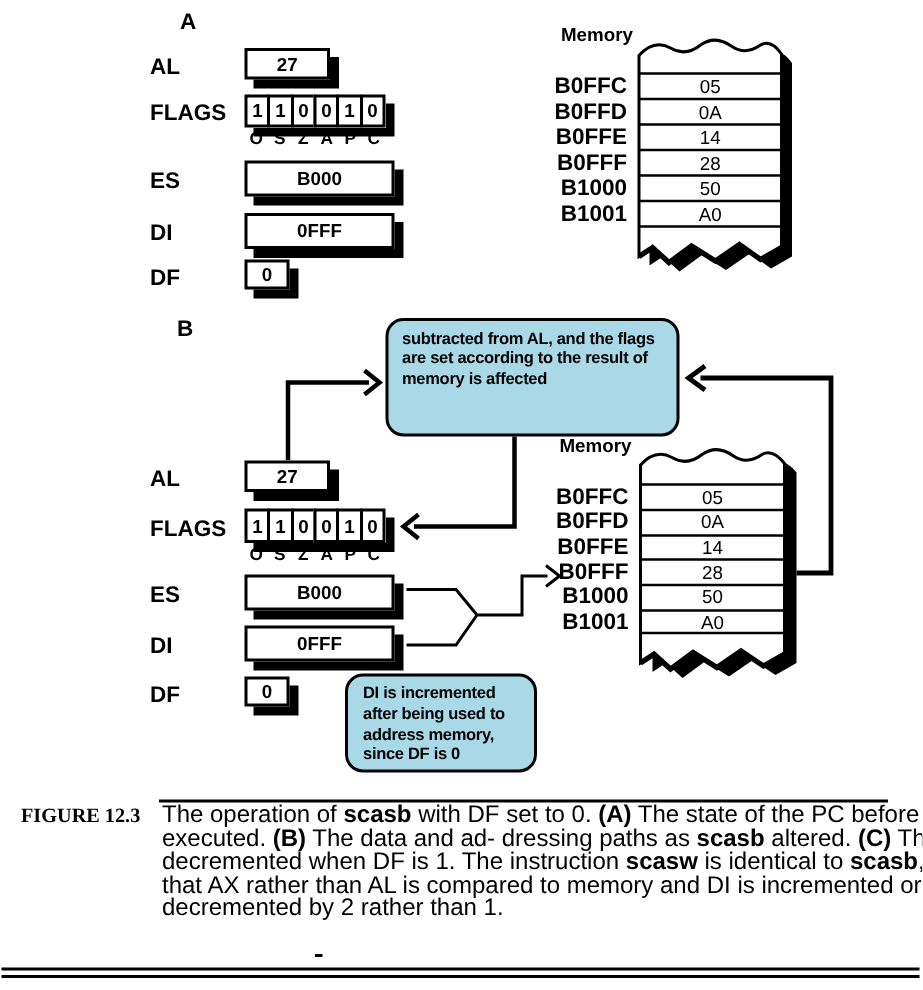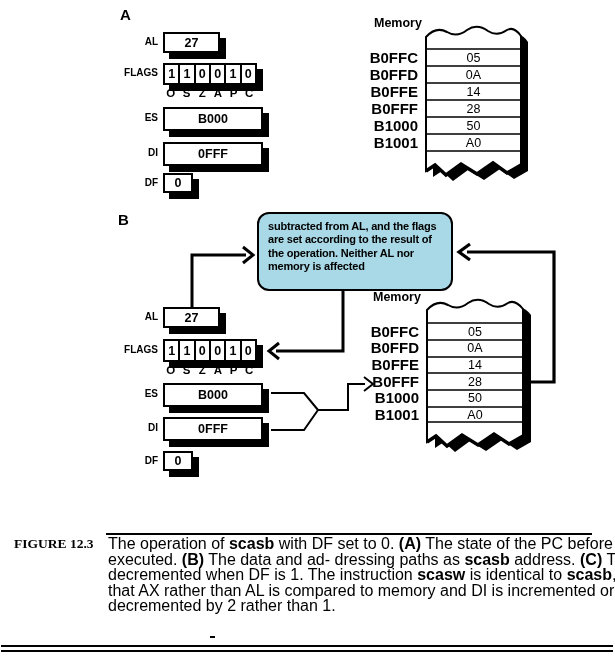--- a/index.html
+++ b/index.html
@@ -1,20 +1,20 @@
 <!DOCTYPE html>
 <html style="--callout: #a9d8e6;"><head>
 <meta charset="utf-8">
 <style>
   html,body{margin:0;padding:0;background:#fff;}
   .stage{position:relative;width:615px;height:660px;background:#fff;overflow:hidden;
          font-family:"Liberation Sans",sans-serif;color:#000;}
   svg.layer{position:absolute;left:0;top:0;pointer-events:none;}
   .sec-label{position:absolute;font-weight:bold;font-size:15px;}
-  .reg-label{position:absolute;left:100px;width:58px;text-align:right;font-weight:bold;font-size:10px;}
+  .reg-label{position:absolute;left:100px;width:58px;text-align:left;font-weight:bold;font-size:15px;}
   .reg-box{position:absolute;box-sizing:border-box;background:#fff;border:2px solid #000;
            box-shadow:6px 6px 0 #000;display:flex;align-items:center;justify-content:center;
            font-weight:bold;font-size:12.5px;}
   .flags{position:absolute;box-sizing:border-box;display:flex;box-shadow:6px 6px 0 #000;}
   .flags .fcell{flex:1;box-sizing:border-box;border:2px solid #000;margin-left:-2px;background:#fff;
                 display:flex;align-items:center;justify-content:center;font-weight:bold;font-size:12.5px;}
   .flags .fcell:first-child{margin-left:0;}
   .flag-names{position:absolute;display:flex;}
   .flag-names .fcell{flex:1;display:flex;align-items:center;justify-content:center;
                      font-weight:bold;font-size:11.5px;}
@@ -120,21 +120,20 @@
       <div class="mem-val" style="top: 118.5px;">50</div>
       <div class="mem-addr" style="top: 135.5px;">B1001</div>
       <div class="mem-val" style="top: 135.5px;">A0</div>
     </div>
 
   <div class="sec-label" style="left:118px;top:211px">B</div>
 
   <div class="callout" style="left:257px;top:212px;width:196px;height:79px">
       <div class="callout-line">subtracted from AL, and the flags</div>
       <div class="callout-line">are set according to the result of</div>
-      <div class="callout-line">the operation. Neither AL nor</div>
       <div class="callout-line">memory is affected</div>
     </div>
 
   <div class="reg-label" style="top:311px">AL</div>
   <div class="reg-box" style="left:163px;top:307px;width:57px;height:21px">27</div>
 
   <div class="reg-label" style="top:344px">FLAGS</div>
   <div class="flags" style="left:163px;top:339px;width:94px;height:23px">
       <div class="fcell">1</div>
       <div class="fcell">1</div>
@@ -154,20 +153,26 @@
 
   <div class="reg-label" style="top:388px">ES</div>
   <div class="reg-box" style="left:163px;top:383px;width:100px;height:24px">B000</div>
 
   <div class="reg-label" style="top:422px">DI</div>
   <div class="reg-box" style="left:163px;top:417px;width:100px;height:24px">0FFF</div>
 
   <div class="reg-label" style="top:455px">DF</div>
   <div class="reg-box" style="left:163px;top:451px;width:30px;height:20px">0</div>
 
+  <div class="callout small" style="left:230px;top:449px;width:128px;height:66px">
+      <div class="callout-line">DI is incremented</div>
+      <div class="callout-line">after being used to</div>
+      <div class="callout-line">address memory,</div>
+      <div class="callout-line">since DF is 0</div>
+    </div>
 
   <div class="mem-title" style="left:373px;top:290px">Memory</div>
   <div class="memrows" style="left:355px;--val-left:72px;--val-w:96px">
       <div class="mem-addr" style="top: 324.5px;">B0FFC</div>
       <div class="mem-val" style="top: 324.5px;">05</div>
       <div class="mem-addr" style="top: 341.2px;">B0FFD</div>
       <div class="mem-val" style="top: 341.2px;">0A</div>
       <div class="mem-addr" style="top: 357.9px;">B0FFE</div>
       <div class="mem-val" style="top: 357.9px;">14</div>
       <div class="mem-addr" style="top: 374.6px;">B0FFF</div>
@@ -175,21 +180,21 @@
       <div class="mem-addr" style="top: 391.3px;">B1000</div>
       <div class="mem-val" style="top: 391.3px;">50</div>
       <div class="mem-addr" style="top: 408px;">B1001</div>
       <div class="mem-val" style="top: 408px;">A0</div>
     </div>
 
   <div class="rule" style="left:106px;top:533px;width:486px;height:2px"></div>
   <div class="fig-label" style="left:14px;top:536px">FIGURE 12.3</div>
   <div class="cap-lines" style="left:108px;top:536px">
       <div class="cap-line"><span>The operation of </span><span class="b">scasb</span><span> with DF set to 0. </span><span class="b">(A)</span><span> The state of the PC before </span><span class="b">scasb</span><span> is</span></div>
-      <div class="cap-line"><span>executed. </span><span class="b">(B)</span><span> The data and ad- dressing paths as </span><span class="b">scasb</span><span> address. </span><span class="b">(C)</span><span> The state</span></div>
+      <div class="cap-line"><span>executed. </span><span class="b">(B)</span><span> The data and ad- dressing paths as </span><span class="b">scasb</span><span> altered. </span><span class="b">(C)</span><span> The state</span></div>
       <div class="cap-line"><span>decremented when DF is 1. The instruction </span><span class="b">scasw</span><span> is identical to </span><span class="b">scasb</span><span>, except</span></div>
       <div class="cap-line"><span>that AX rather than AL is compared to memory and DI is incremented or</span></div>
       <div class="cap-line"><span>decremented by 2 rather than 1.</span></div>
     </div>
   <div class="rule" style="left:210px;top:636px;width:5px;height:2px"></div>
   <div class="rule" style="left:1px;top:645px;width:612px;height:2px"></div>
   <div class="rule" style="left:1px;top:650px;width:612px;height:2px"></div>
 </div>
 
 </body></html>

